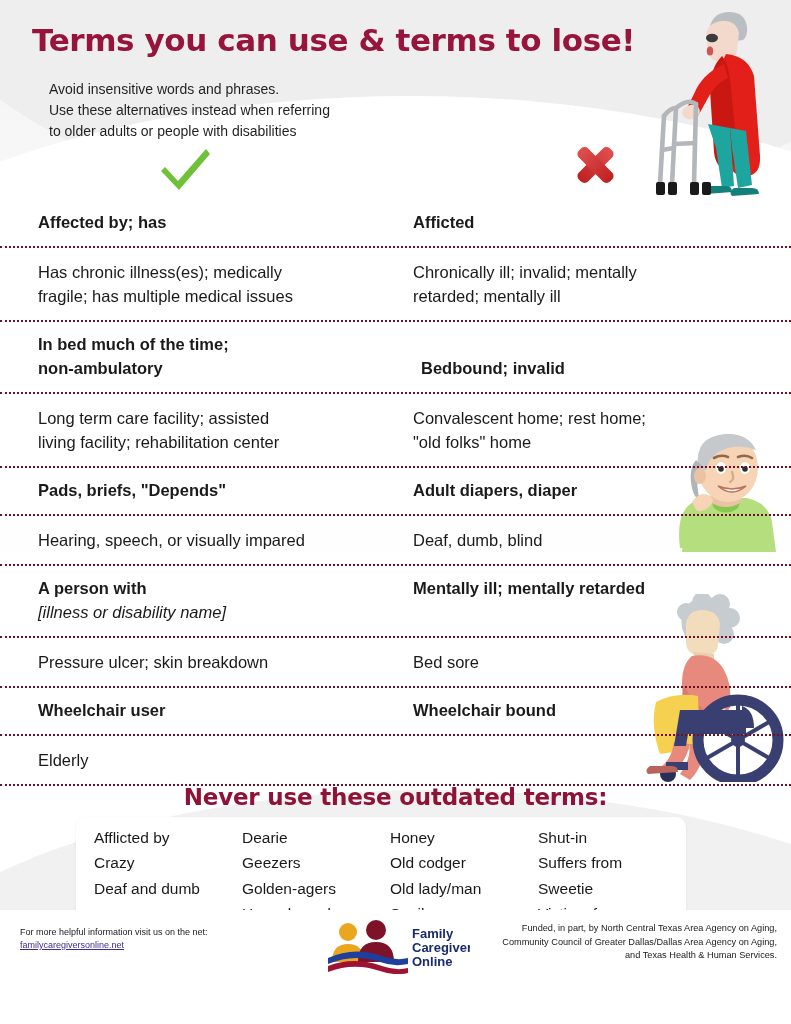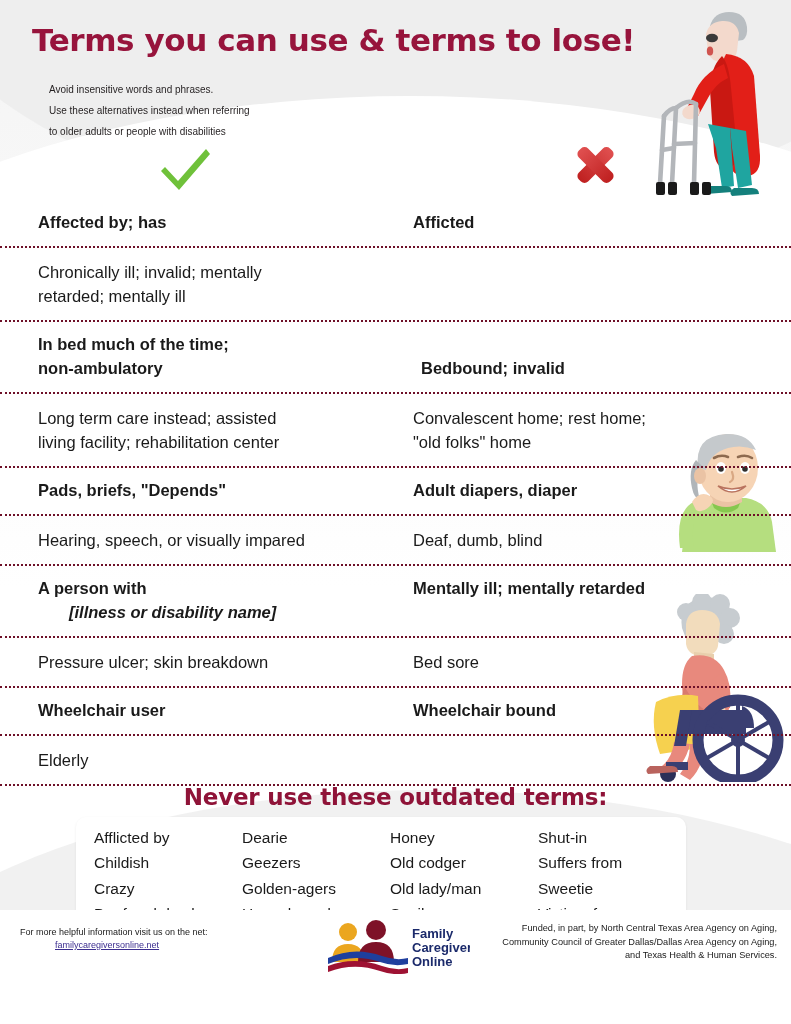--- a/index.html
+++ b/index.html
@@ -68,21 +68,21 @@
     font-weight:bold;
     letter-spacing:-.4px;
     color:#97143c;
     font-family:"DejaVu Sans", sans-serif;
     white-space:nowrap;
   }
 
   .subtitle {
     position:absolute;
     left:49px; top:79px;
-    font-size:10px;
+    font-size:14px;
     line-height:21px;
     color:#231f20;
     font-family:"Liberation Sans", sans-serif;
   }
 
   
   .mark-check {
     position:absolute;
     left:157px; top:143px;
     width:56px; height:52px;
@@ -122,22 +122,21 @@
     width:791px;
     height:0;
     border-bottom:2.5px dotted #6e1028;
     margin-top:4px;
   }
   .row .pad-top { height:12px; }
   .row .pad-bot { height:8px; }
   .row.bold .pad-top { height:10px; }
   .cell em {
     font-style:italic;
-    font-weight:bold;
-    margin-left:31px;
+    font-weight:normal;
   }
   .indent-bad { padding-left:8px; }
 
   
   .never-head {
     position:absolute;
     left:0; top:784px;
     width:791px;
     text-align:center;
     font-size:23px;
@@ -175,21 +174,20 @@
   .footer-left {
     position:absolute;
     left:20px; top:16px;
     font-size:9px;
     line-height:13px;
     color:#1a1a1a;
   }
   .footer-left a {
     color:#3b2d8f;
     text-decoration:underline;
-    margin-left:35px;
   }
   .footer-right {
     position:absolute;
     right:14px; top:12px;
     font-size:9.2px;
     line-height:13.5px;
     color:#1a1a1a;
     text-align:right;
   }
   .logo {
@@ -376,20 +374,24 @@
           <div class="cell cell-bad">
             <div>Afficted</div>
           </div>
         </div>
         <div class="pad-bot"></div>
         <div class="divider" style="border-bottom-color: rgb(110, 16, 40);"></div>
       </div>
       <div class="row">
         <div class="pad-top"></div>
         <div class="cols">
+          <div class="cell cell-good">
+            <div>Has chronic illness(es); medically</div>
+            <div>fragile; has multiple medical issues</div>
+          </div>
           <div class="cell cell-bad">
             <div>Chronically ill; invalid; mentally</div>
             <div>retarded; mentally ill</div>
           </div>
         </div>
         <div class="pad-bot"></div>
         <div class="divider" style="border-bottom-color: rgb(110, 16, 40);"></div>
       </div>
       <div class="row bold">
         <div class="pad-top"></div>
@@ -403,21 +405,21 @@
             <div>Bedbound; invalid</div>
           </div>
         </div>
         <div class="pad-bot"></div>
         <div class="divider" style="border-bottom-color: rgb(110, 16, 40);"></div>
       </div>
       <div class="row">
         <div class="pad-top"></div>
         <div class="cols">
           <div class="cell cell-good">
-            <div>Long term care instead;  assisted</div>
+            <div>Long term care facility;  assisted</div>
             <div>living facility; rehabilitation center</div>
           </div>
           <div class="cell cell-bad">
             <div>Convalescent home; rest home;</div>
             <div>"old folks" home</div>
           </div>
         </div>
         <div class="pad-bot"></div>
         <div class="divider" style="border-bottom-color: rgb(110, 16, 40);"></div>
       </div>
@@ -497,21 +499,20 @@
         <div class="pad-bot"></div>
         <div class="divider" style="border-bottom-color: rgb(110, 16, 40);"></div>
       </div>
     </div>
 
   <div class="never-head" style="color: rgb(143, 19, 56);">Never use these outdated terms:</div>
 
   <div class="never-card" id="never-root">
       <div class="never-col">
         <div class="term">Afflicted by</div>
-        <div class="term">Childish</div>
         <div class="term">Crazy</div>
         <div class="term">Deaf and dumb</div>
       </div>
       <div class="never-col">
         <div class="term">Dearie</div>
         <div class="term">Geezers</div>
         <div class="term">Golden-agers</div>
         <div class="term">Home bound</div>
       </div>
       <div class="never-col">

